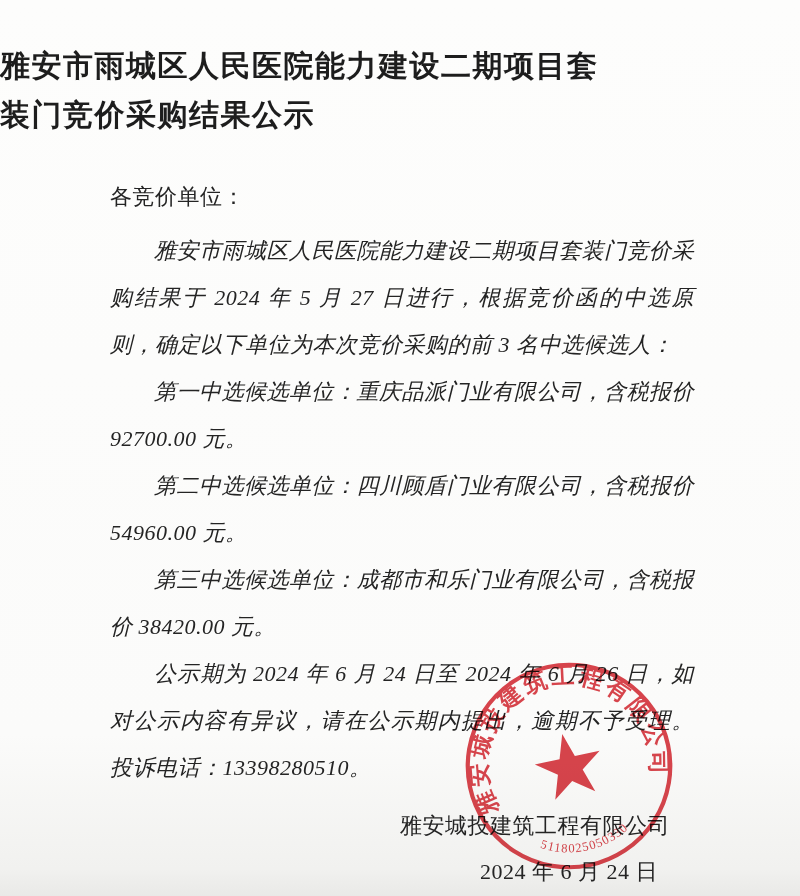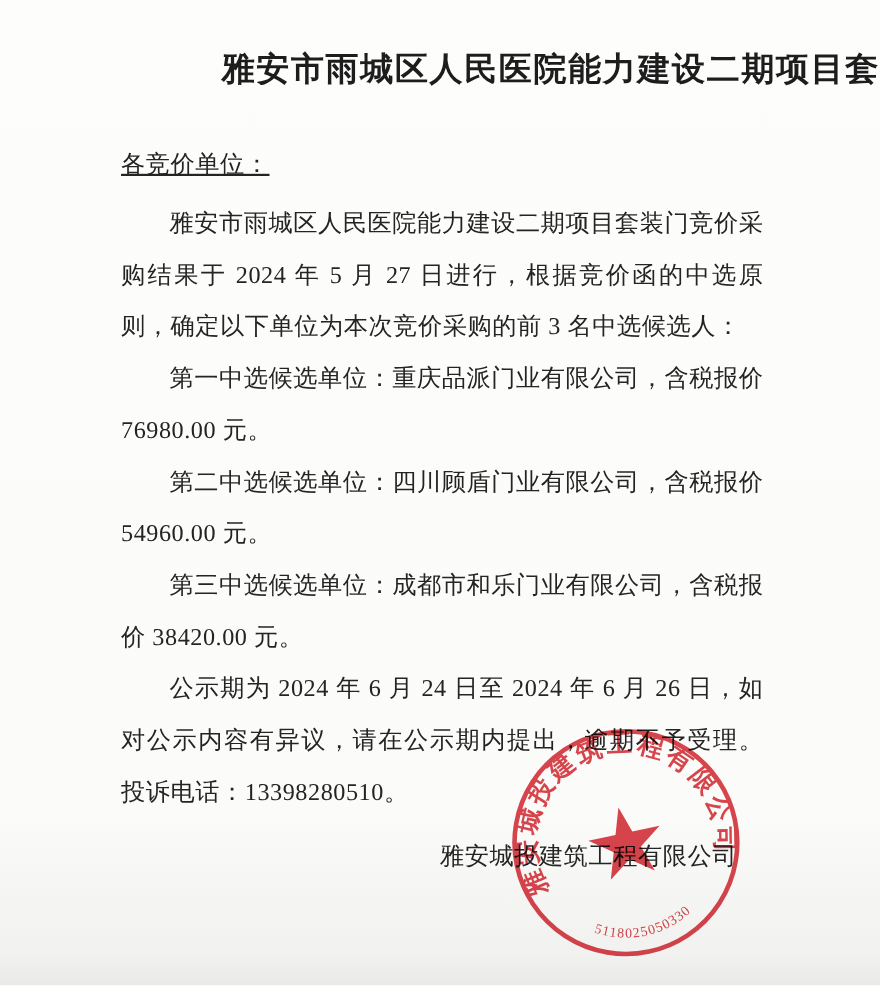--- a/index.html
+++ b/index.html
@@ -10,38 +10,37 @@
     color:#222222;
     overflow:hidden;
   }
   .page {
     position:relative;
     width:800px; height:896px;
     background:linear-gradient(180deg,#fdfdfc 0%,#fbfbfa 82%,#f1f1ef 97%,#e9e9e7 100%);
   }
   .title {
     padding-top:42px;
-    text-align:right;
+    text-align:left;
     font-size:30px;
     font-weight:bold;
     line-height:1.62;
     letter-spacing:1.5px;
     color:#1d1d1d;
-    font-family:Liberation Mono, monospace;
   }
   .content {
     margin:34px 106px 0 110px;
     font-size:22px;
     line-height:47px;
     letter-spacing:0.5px;
     text-align:justify;
     color:#242424;
   }
-  .salutation { margin-bottom:7px;text-decoration:underline; }
-  .para { text-indent:2em; }
+  .salutation { margin-bottom:7px; }
+  .para { text-indent:2em;font-style:italic; }
   .signature {
     margin-top:12px;
     text-align:right;
     font-size:22px;
     line-height:46px;
   }
   .sig-company { padding-right:24px; }
   .sig-date { padding-right:36px; }
   .seal {
     position:absolute;
@@ -54,32 +53,34 @@
   }
   .seal svg { width:100%; height:100%; }
 </style>
 </head>
 <body>
 
 <div class="page">
 
   <div class="title">
     <div>雅安市雨城区人民医院能力建设二期项目套</div>
+    <div>装门竞价采购结果公示</div>
   </div>
 
   <div class="content">
     <p class="salutation">各竞价单位：</p>
     <p class="para">雅安市雨城区人民医院能力建设二期项目套装门竞价采购结果于 2024 年 5 月 27 日进行，根据竞价函的中选原则，确定以下单位为本次竞价采购的前 3 名中选候选人：</p>
-    <p class="para">第一中选候选单位：重庆品派门业有限公司，含税报价 76980.00 元。</p>
+    <p class="para">第一中选候选单位：重庆品派门业有限公司，含税报价 92700.00 元。</p>
     <p class="para">第二中选候选单位：四川顾盾门业有限公司，含税报价 54960.00 元。</p>
     <p class="para">第三中选候选单位：成都市和乐门业有限公司，含税报价 38420.00 元。</p>
     <p class="para">公示期为 2024 年 6 月 24 日至 2024 年 6 月 26 日，如对公示内容有异议，请在公示期内提出，逾期不予受理。投诉电话：13398280510。</p>
 
     <div class="signature">
       <div class="sig-company">雅安城投建筑工程有限公司</div>
+      <div class="sig-date">2024 年 6 月 24 日</div>
     </div>
   </div>
 
   <div class="seal">
     <svg viewBox="0 0 220 220" xmlns="http://www.w3.org/2000/svg">
       <circle cx="110" cy="110" r="96" fill="none" stroke-width="4" stroke="#d8373f"></circle>
       <path id="sealArcTop" d="M 42.45 149 A 78 78 0 1 1 177.55 149" fill="none"></path>
       <path id="sealArcBottom" d="M 57.3 172.8 A 82 82 0 0 0 162.7 172.8" fill="none"></path>
       <text font-size="22" font-weight="bold" letter-spacing="3" fill="#d8373f">
         <textPath href="#sealArcTop" startOffset="50%" text-anchor="middle">雅安城投建筑工程有限公司</textPath>

